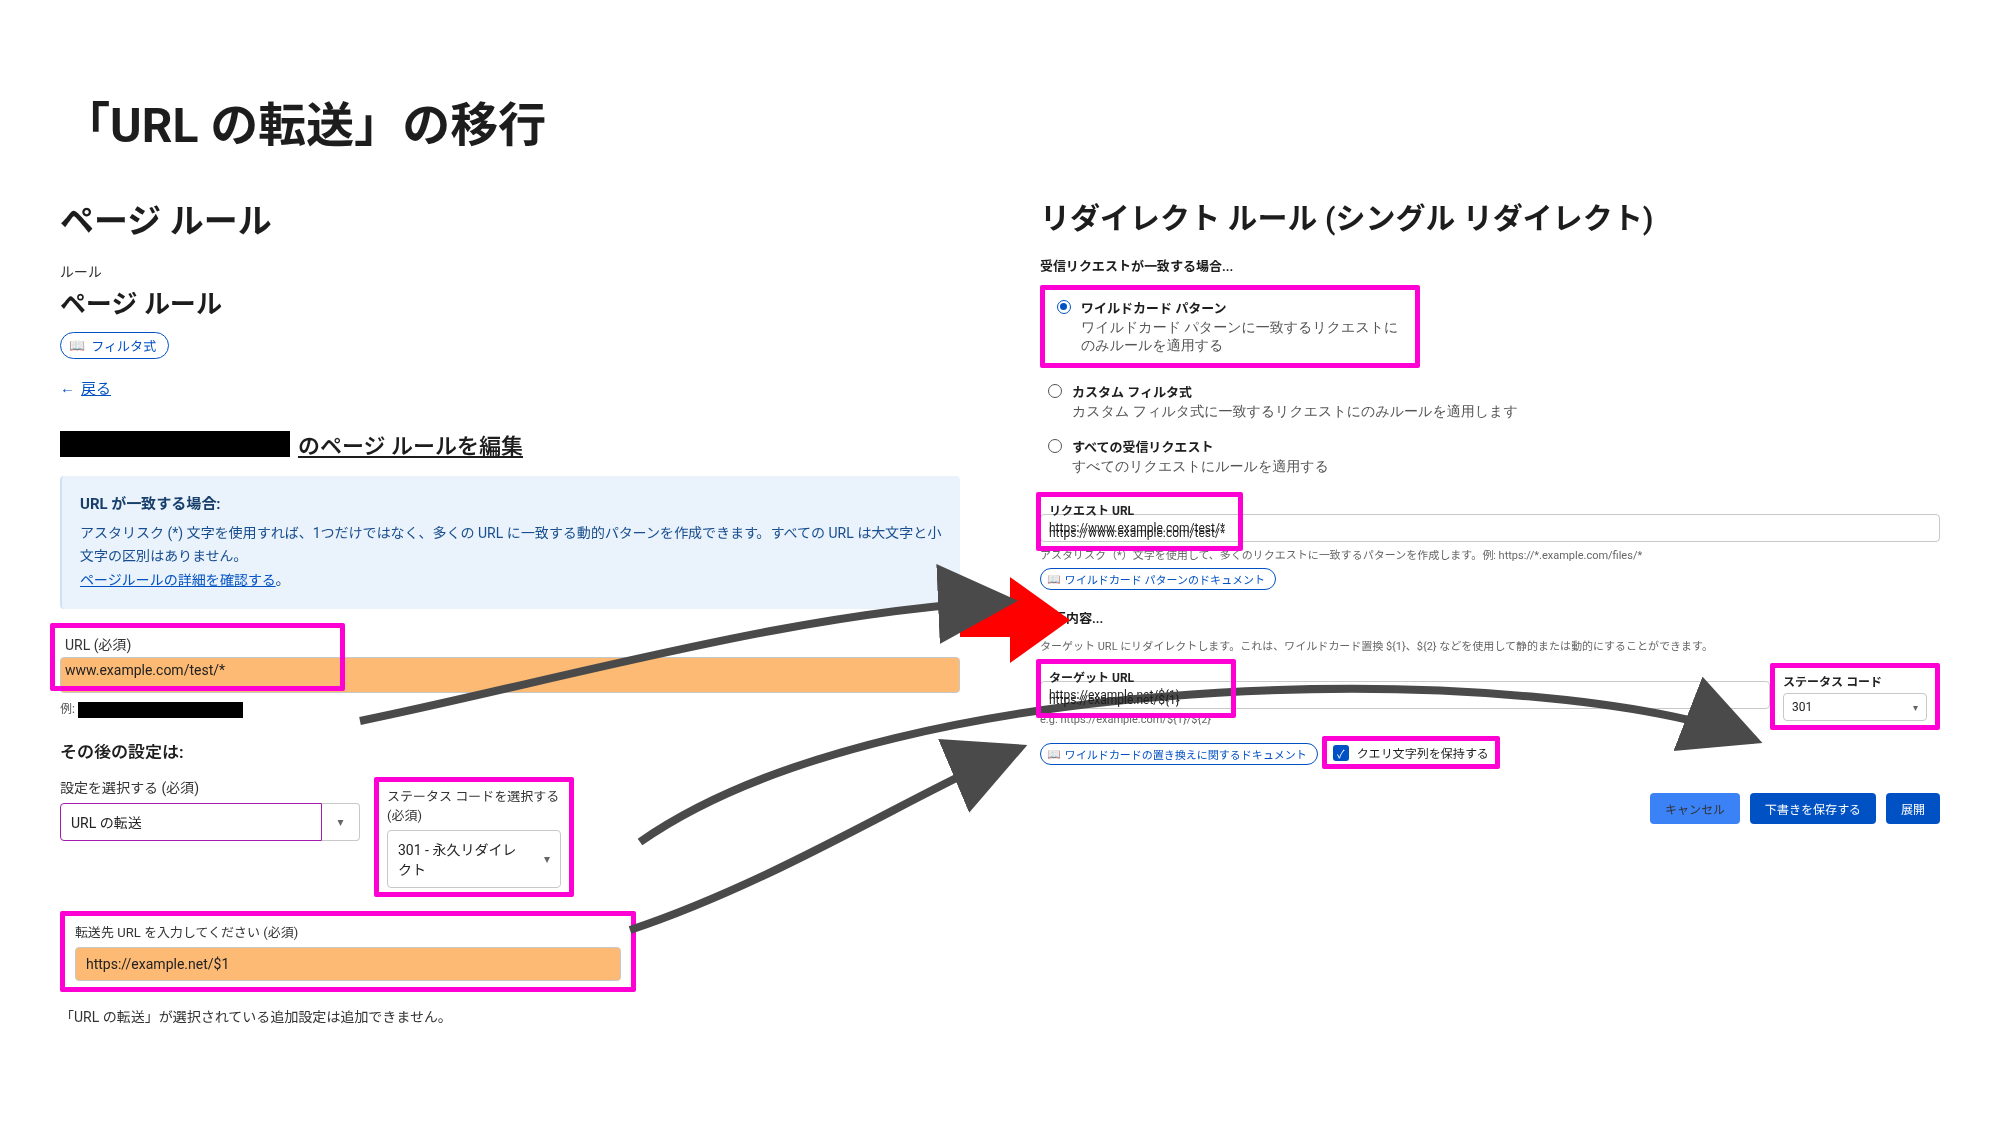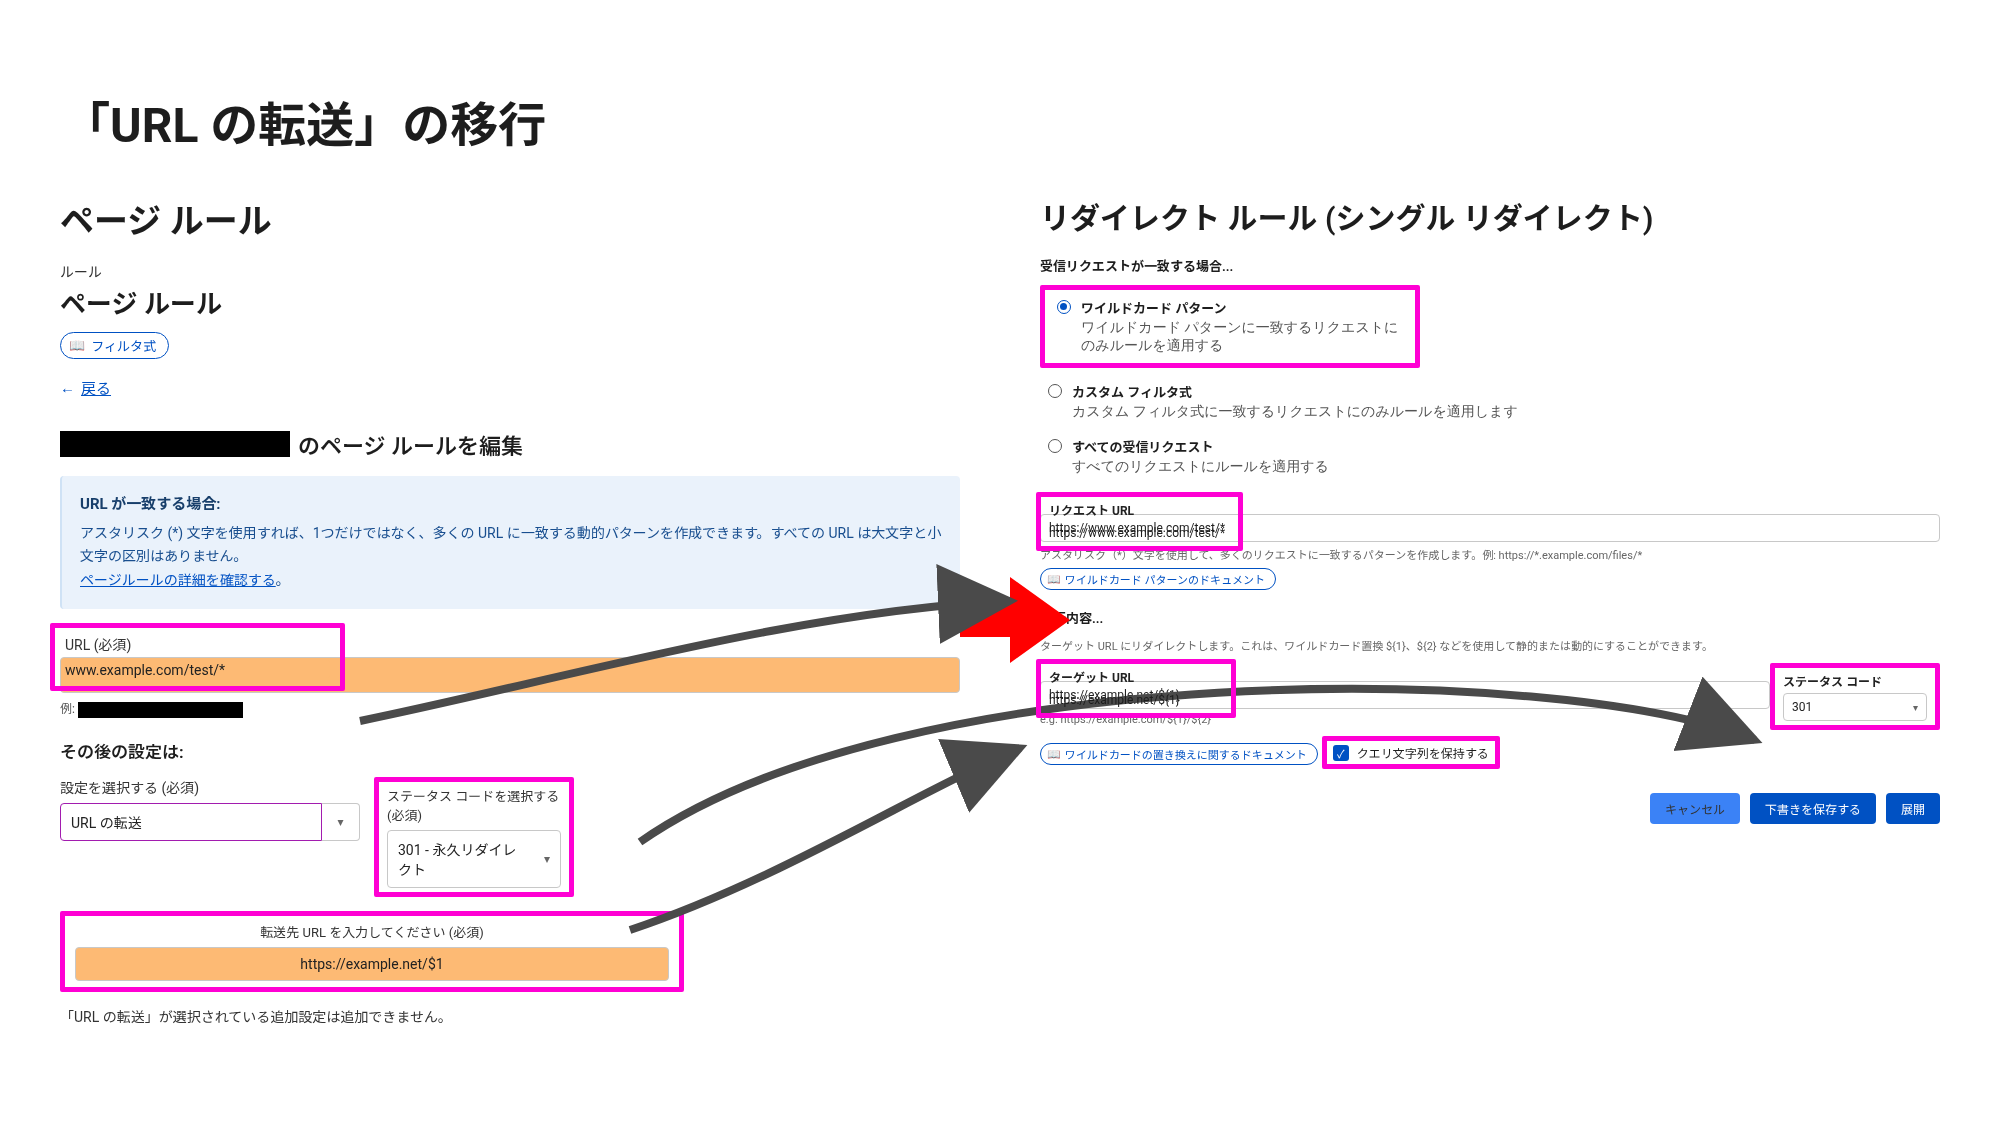--- a/index.html
+++ b/index.html
@@ -17,21 +17,21 @@
 
 .doc-badge { display: inline-flex; align-items: center; border: 1px solid #0051c3; color: #0051c3; border-radius: 14px; padding: 3px 12px 3px 8px; font-size: 13px; margin-bottom: 18px; }
 .doc-badge .doc-ic { margin-right: 6px; font-size: 13px; }
 
 .back-link { color: #0051c3; font-size: 15px; margin-bottom: 18px; display: inline-flex; align-items: center; }
 .back-link .arrow { margin-right: 6px; }
 .back-link .ul { text-decoration: underline; }
 
 .edit-row { display: flex; align-items: center; margin-bottom: 16px; }
 .redact { background: #000; height: 26px; width: 230px; margin-right: 8px; }
-.edit-text { font-size: 22px; font-weight: 600; }
+.edit-text { font-size: 22px; font-weight: 600; text-decoration: underline; }
 
 .info-box { background: #eaf2fb; border-left: 2px solid #cfe2f5; border-radius: 4px; padding: 16px 18px; margin-bottom: 14px; font-size: 14px; line-height: 1.7; }
 .info-box .ib-title { font-weight: 700; color: #183f6b; margin-bottom: 4px; font-size: 15px; }
 .info-box .ib-body { color: #184e8f; }
 .info-box .ib-link { color: #0051c3; text-decoration: underline; }
 
 .field-label { font-size: 14px; color: #333; margin-bottom: 6px; }
 .text-input { width: 100%; border: 1px solid #c8c8c8; border-radius: 4px; padding: 8px 10px; font-size: 14px; color: #222; background: #fdba74; }
 .select-input { position: relative; border: 1px solid #c8c8c8; border-radius: 4px; padding: 8px 36px 8px 10px; font-size: 14px; color: #222; background: #fff; }
 .select-input::after { content: "▾"; position: absolute; right: 10px; top: 50%; transform: translateY(-50%); color: #666; font-size: 12px; }
@@ -141,21 +141,21 @@
         </div>
       </div>
       <div class="hi-inner" style="padding:4px 8px; flex:0 0 200px;">
         <div class="field-label" style="font-size:13px;">ステータス コードを選択する (必須)</div>
         <div class="select-input" style="margin-top:2px;">
           <span>301 - 永久リダイレクト</span>
         </div>
       </div>
     </div>
 
-    <div class="hi-inner" style="padding:6px 10px; margin-top:14px; width:624px;text-align:center;">
+    <div class="hi-inner" style="padding:6px 10px; margin-top:14px; width:576px;">
       <div class="field-label" style="font-size:13px;">転送先 URL を入力してください (必須)</div>
       <div class="text-input" style="margin-top:4px;">https://example.net/$1</div>
     </div>
 
     <div class="footer-note">「URL の転送」が選択されている追加設定は追加できません。</div>
   </div>
 
   <div class="col col-right">
     <div class="section-heading" style="font-size:30px;">リダイレクト ルール (シングル リダイレクト)</div>
 

